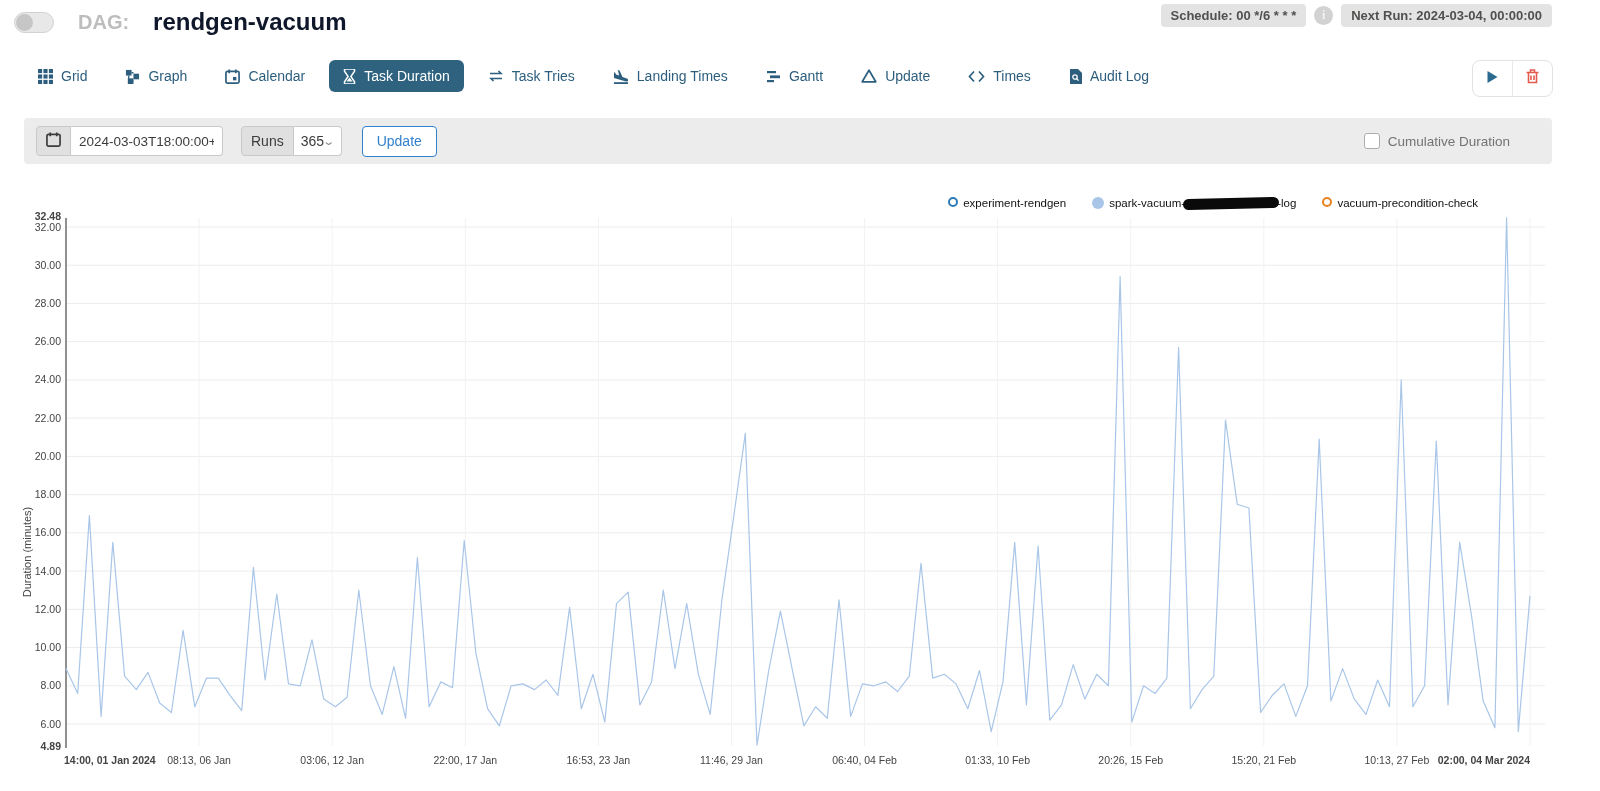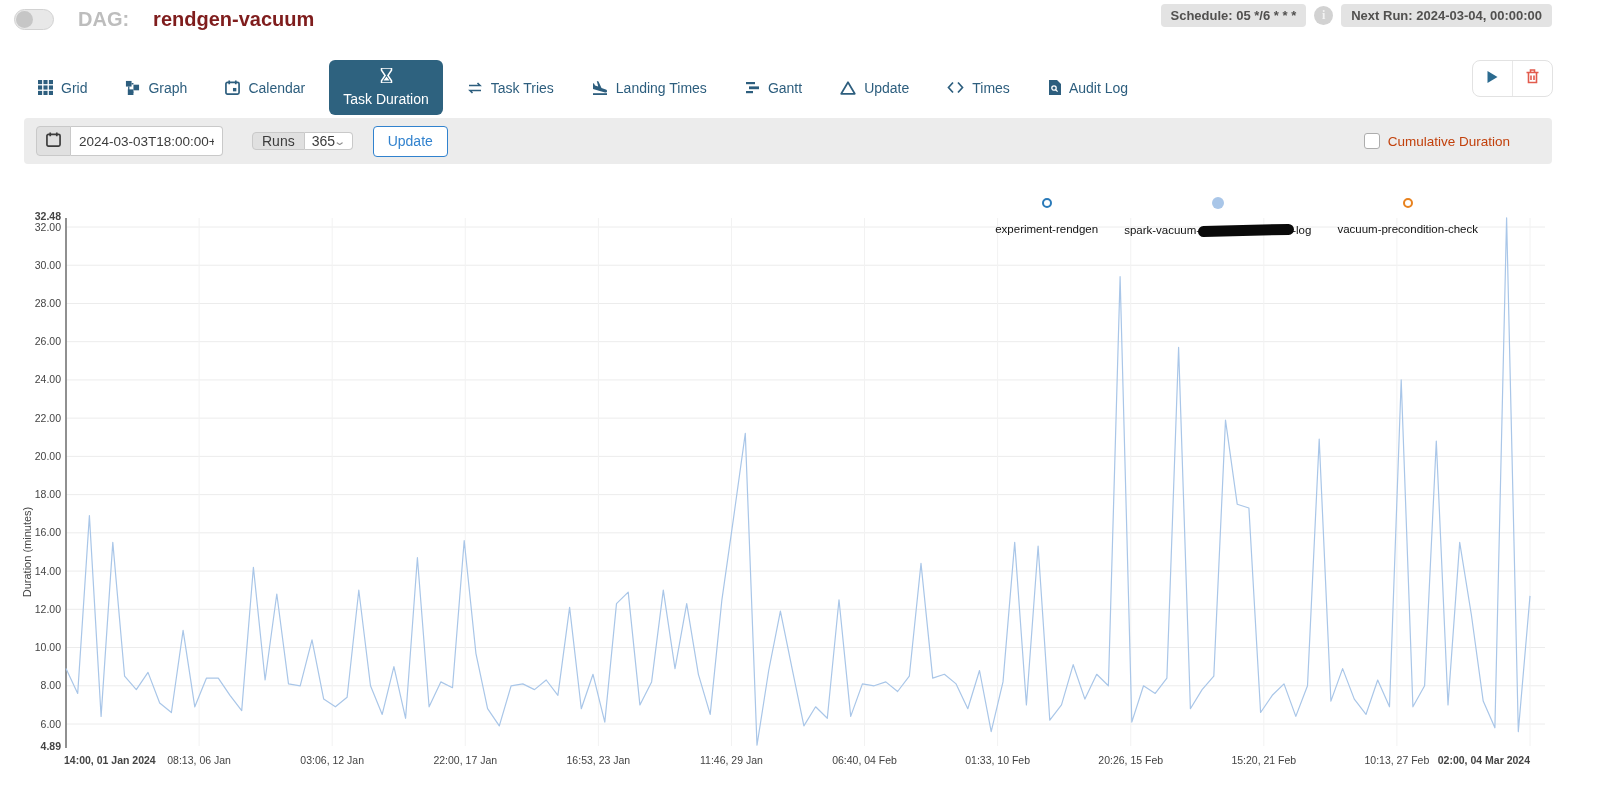--- a/index.html
+++ b/index.html
@@ -5,77 +5,77 @@
   * { margin:0; padding:0; box-sizing:border-box; }
   html,body { width:1600px; height:791px; background:#fff; overflow:hidden;
               font-family:"Liberation Sans","DejaVu Sans",sans-serif; color:#3c3c3c; }
 
   
   .header { position:absolute; left:0; top:0; width:1600px; height:44px; }
   .header-left { position:absolute; left:14px; top:8px; display:flex; align-items:center; gap:24px; }
   .toggle { width:40px; height:21px; border-radius:11px; background:#e8e8e8; border:1px solid #d2d2d2; position:relative; cursor:pointer; }
   .toggle .knob { position:absolute; left:1px; top:1px; width:17px; height:17px; border-radius:50%; background:#c6c6c6; }
   .dag-prefix { font-size:20px; font-weight:600; color:#bdbdbd; }
-  .dag-name  { font-size:20px; font-weight:700; color:#7f1d1d; }
+  .dag-name  { font-size:24px; font-weight:700; color:#0f172a; }
   .header-right { position:absolute; right:48px; top:4px; display:flex; align-items:center; gap:8px; }
   .badge { background:#e3e3e3; color:#51504f; font-size:13px; font-weight:600; padding:4px 10px; border-radius:4px; white-space:nowrap; }
   .info-dot { width:19px; height:19px; border-radius:50%; background:#d2d2d2; color:#f3f3f3; font-size:12px; font-weight:700;
               display:flex; align-items:center; justify-content:center; font-family:"Liberation Serif",serif; }
 
   
   .tabbar { position:absolute; left:24px; top:60px; display:flex; align-items:center; gap:10px; }
   .tab { display:flex; align-items:center; gap:8px; padding:8px 14px; border-radius:6px; font-size:14px;
          color:#2d5e7e; cursor:pointer; white-space:nowrap; }
   .tab svg { display:block; }
-  .tab.active { background:#2e627f; color:#fff;flex-direction:column; }
+  .tab.active { background:#2e627f; color:#fff; }
   .tab-actions { position:absolute; right:47px; top:60px; display:flex; border:1px solid #e2e2e2; border-radius:8px; overflow:hidden; background:#fff; }
   .tab-actions .abtn { padding:8px 13px; display:flex; align-items:center; justify-content:center; cursor:pointer; }
   .tab-actions .abtn + .abtn { border-left:1px solid #e8e8e8; }
 
   
   .filterbar { position:absolute; left:24px; top:118px; width:1528px; height:46px; background:#ececec; border-radius:4px;
                display:flex; align-items:center; padding:0 12px; }
   .input-group { display:flex; align-items:stretch; height:30px; }
   .addon { background:#e0e0e0; border:1px solid #c9c9c9; display:flex; align-items:center; padding:0 9px;
            border-radius:4px 0 0 4px; color:#3c3c3c; font-size:14px; }
   .date-input { width:152px; height:30px; border:1px solid #c9c9c9; border-left:none; border-radius:0 4px 4px 0;
                 padding:0 8px; font-size:13.5px; color:#3c3c3c; background:#fff; font-family:"Liberation Sans",sans-serif; }
-  .runs-group { margin-left:29px;align-items:center; }
+  .runs-group { margin-left:18px; }
   .runs-select { width:48px; background:#fff; border:1px solid #c9c9c9; border-left:none; border-radius:0 4px 4px 0;
                  display:flex; align-items:center; justify-content:space-between; padding:0 7px; font-size:14px; cursor:pointer; }
   .chev { color:#8a8a8a; font-size:11px; transform:scaleX(1.4); }
   .update-btn { margin-left:20px; height:31px; padding:0 14px; background:#fff; border:1px solid #3182ce; color:#3182ce;
                 font-size:14px; border-radius:4px; cursor:pointer; font-family:"Liberation Sans",sans-serif; }
   .filter-right { margin-left:auto; display:flex; align-items:center; gap:8px; padding-right:30px; }
   .cum-check { width:16px; height:16px; border:1px solid #adadad; border-radius:3px; background:#fff; appearance:none; cursor:pointer; }
-  .cum-label { font-size:13.5px; color:#c2410c; }
+  .cum-label { font-size:13.5px; color:#737373; }
 
   
   .chart-wrap { position:absolute; left:0; top:185px; width:1600px; height:606px; background:#fff; }
   .legend { position:absolute; top:12px; right:122px; display:flex; align-items:center; gap:26px; font-size:11.5px; color:#111; }
-  .legend-item { display:flex; align-items:center; gap:15px; cursor:pointer;flex-direction:column; }
+  .legend-item { display:flex; align-items:flex-start; gap:5px; cursor:pointer; }
   .lmark { width:10px; height:10px; border-radius:50%; }
   .lmark.hollow-blue  { border:2px solid #2a7ab9; background:#fff; }
   .lmark.filled-blue  { background:#a9c6e8; width:12px; height:12px; }
   .lmark.hollow-orange{ border:2px solid #e8821e; background:#fff; }
   .redact-blob { display:inline-block; width:96px; height:11px; background:#0a0a0a; border-radius:6px; transform:rotate(-1.5deg); margin:0 -2px; vertical-align:middle; }
 </style>
 </head>
 <body>
 
 <div class="header">
   <div class="header-left">
     <div class="toggle">
         <div class="knob"></div>
       </div>
     <span class="dag-prefix">DAG:</span>
     <span class="dag-name">rendgen-vacuum</span>
   </div>
   <div class="header-right">
-    <span class="badge">Schedule: 05 */6 * * *</span>
+    <span class="badge">Schedule: 00 */6 * * *</span>
     <span class="info-dot">i</span>
     <span class="badge">Next Run: 2024-03-04, 00:00:00</span>
   </div>
 </div>
 
 <div class="tabbar">
   <div class="tab">
     <span>
         <svg width="15" height="15" viewBox="0 0 16 16">
           <g fill="currentColor">

